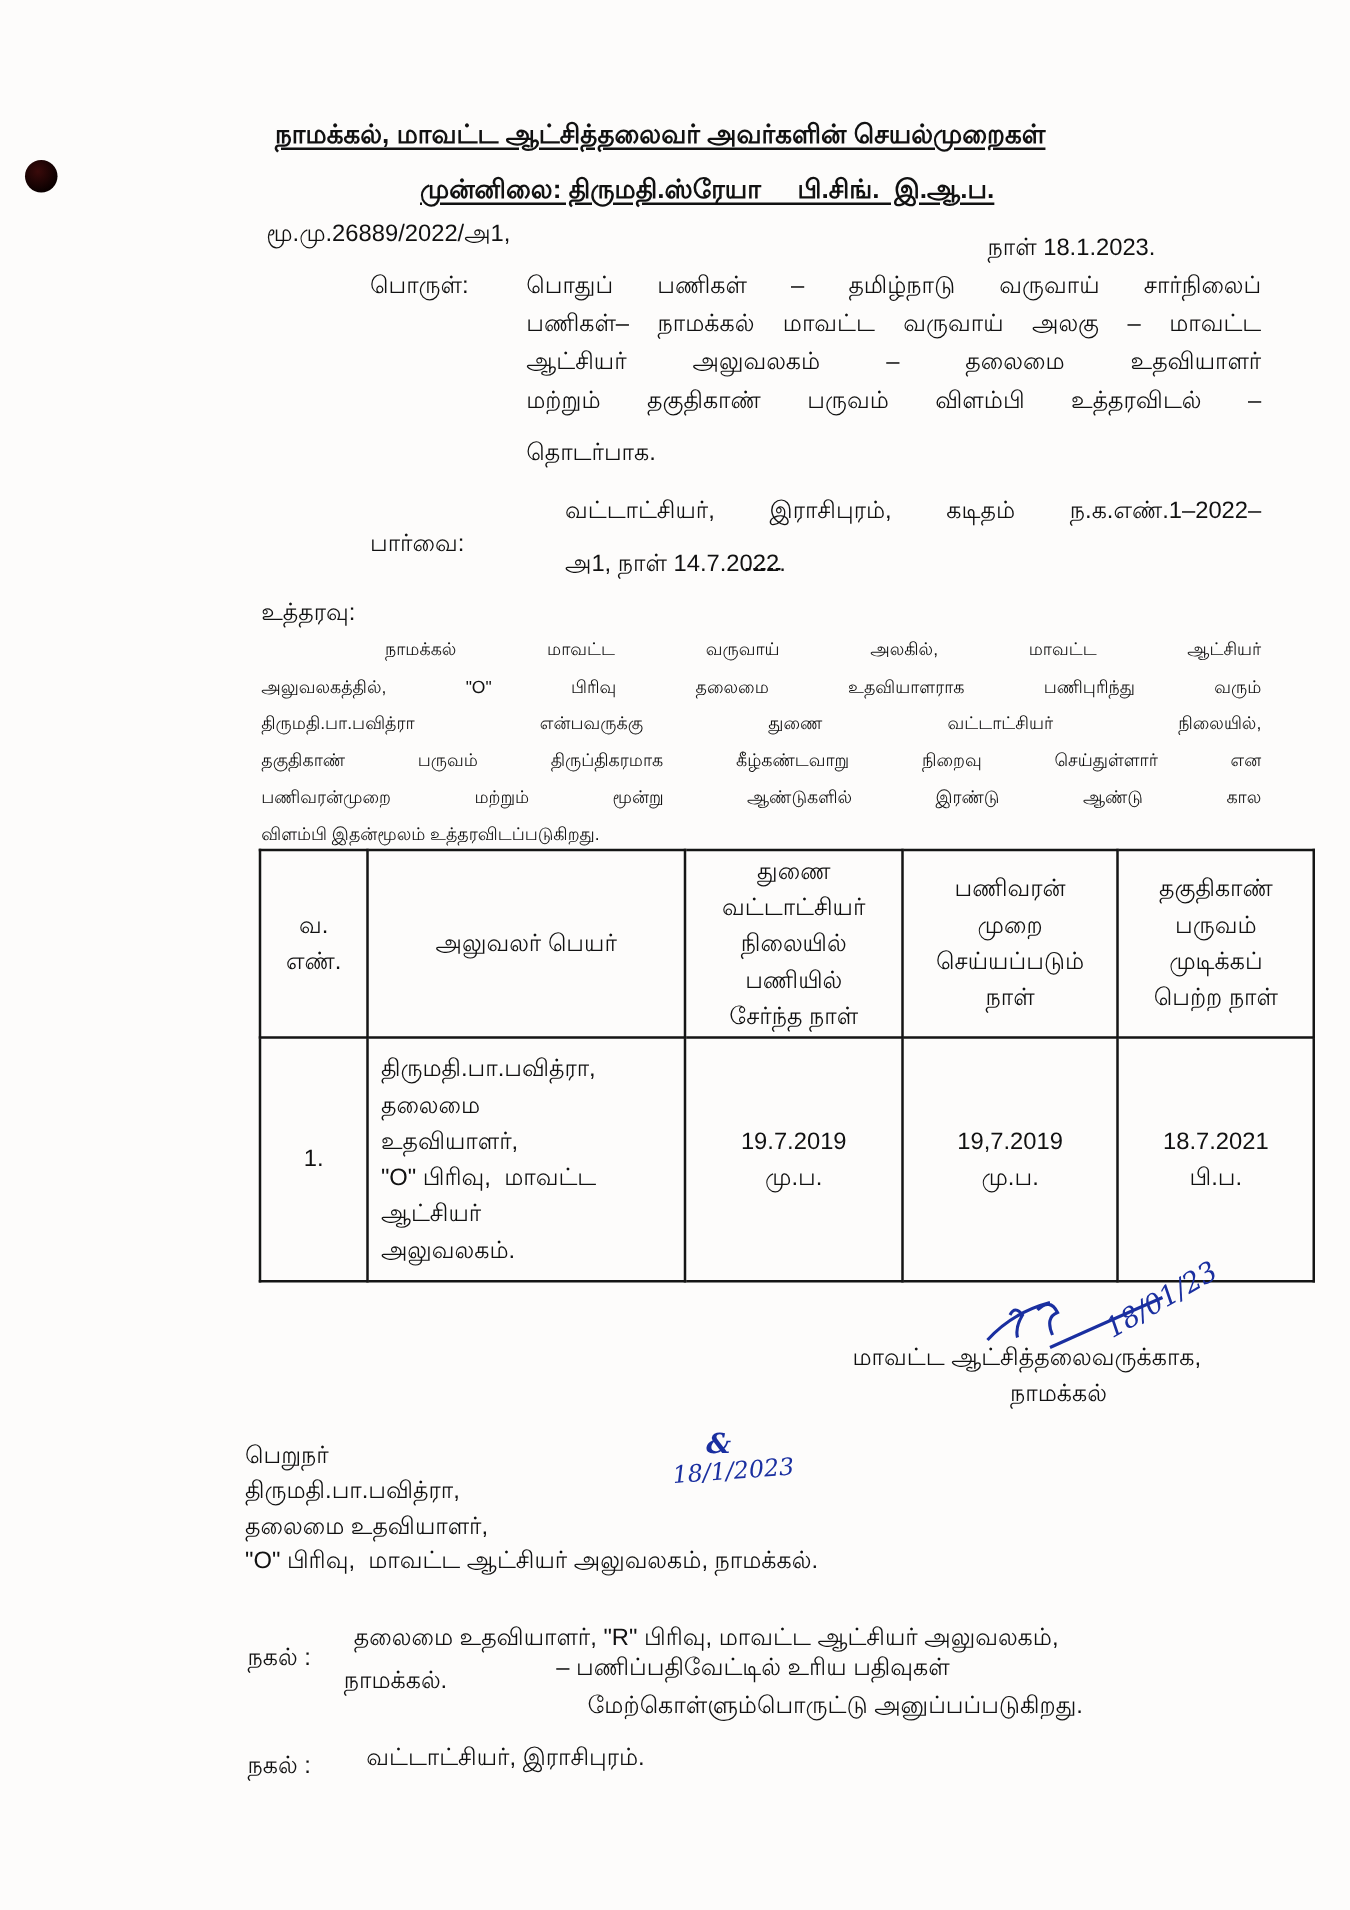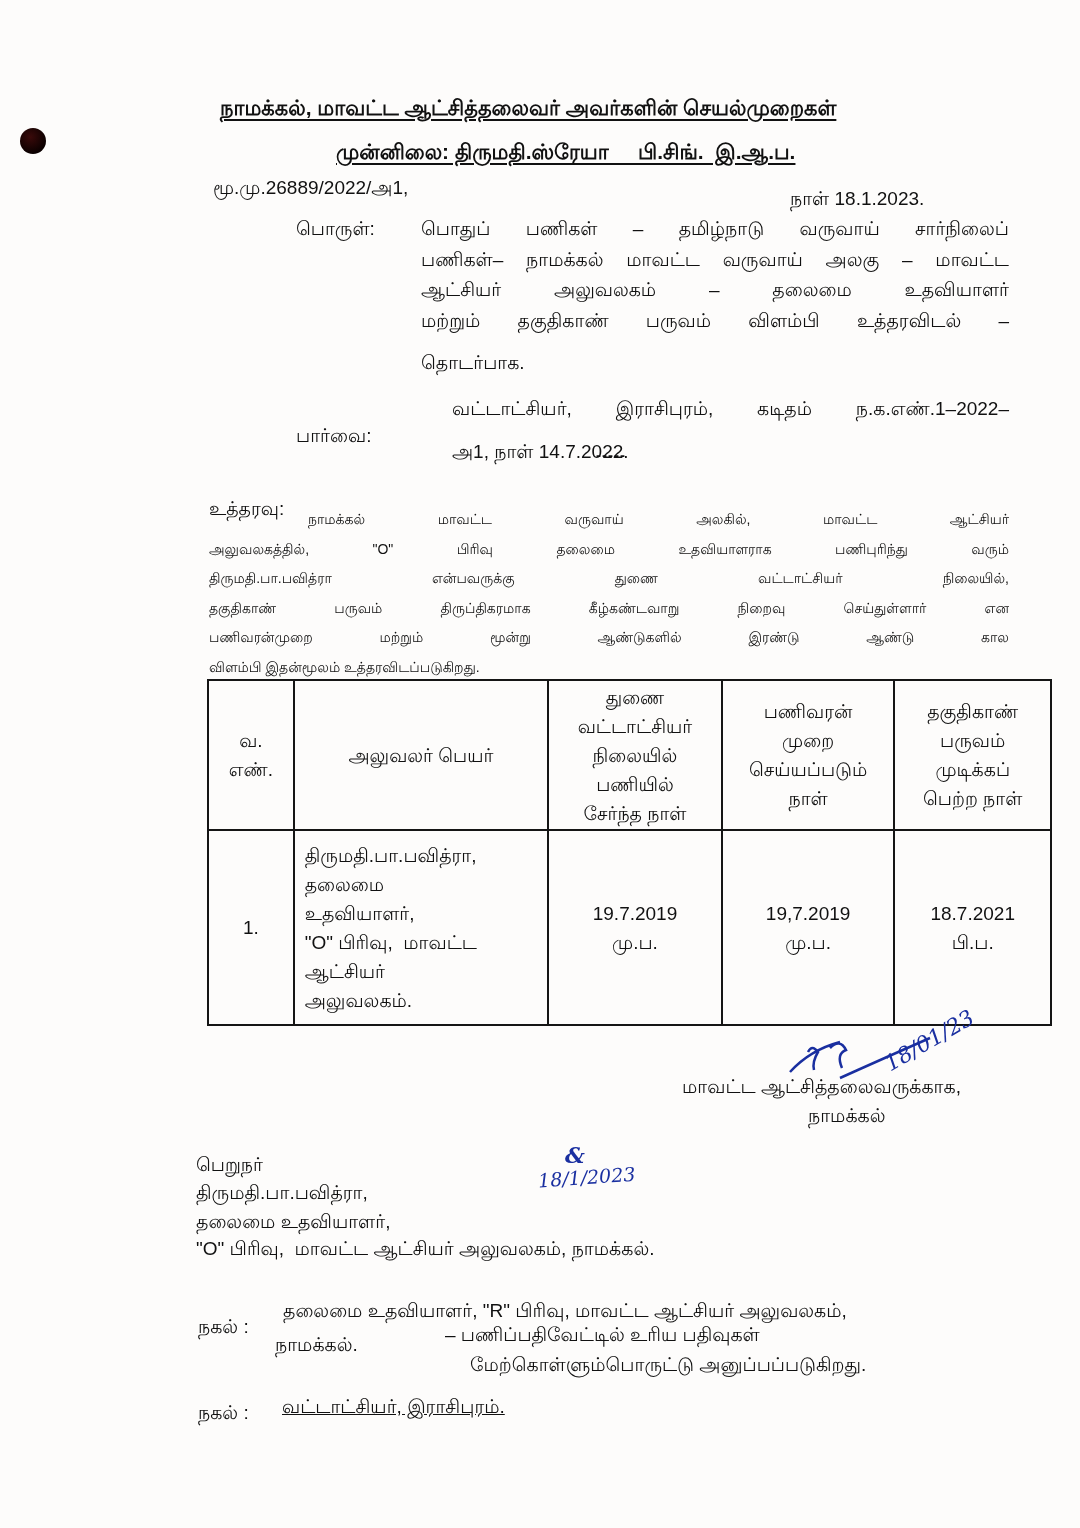--- a/index.html
+++ b/index.html
@@ -62,21 +62,21 @@
 </div>
 
 <div class="abs body-text" style="left:296px; top:394px;margin-top:27px;">பார்வை:</div>
 <div class="subject-block" style="top:394px; left:452px; width:557px;">
   <span class="line">வட்டாட்சியர், இராசிபுரம், கடிதம் ந.க.எண்.1–2022–</span>
   <span class="line last">அ1, நாள்  14.7.2022.</span>
 </div>
 
 <div class="abs" style="left:596px; top:446px; font-size:15px; font-weight:bold; letter-spacing:1px;">-----</div>
 
-<div class="abs body-text" style="left:209px; top:476px;margin-top:18px;">உத்தரவு:</div>
+<div class="abs body-text" style="left:209px; top:476px;">உத்தரவு:</div>
 <div class="para" style="top:505px;">
   <span class="line" style="padding-left:99px;">நாமக்கல் மாவட்ட வருவாய் அலகில், மாவட்ட ஆட்சியர்</span>
   <span class="line">அலுவலகத்தில், "O" பிரிவு  தலைமை உதவியாளராக பணிபுரிந்து வரும்</span>
   <span class="line">திருமதி.பா.பவித்ரா என்பவருக்கு துணை வட்டாட்சியர் நிலையில்,</span>
   <span class="line">தகுதிகாண் பருவம் திருப்திகரமாக கீழ்கண்டவாறு நிறைவு செய்துள்ளார் என</span>
   <span class="line">பணிவரன்முறை மற்றும் மூன்று ஆண்டுகளில் இரண்டு ஆண்டு கால</span>
   <span class="line last">விளம்பி இதன்மூலம் உத்தரவிடப்படுகிறது.</span>
 </div>
 
 <table class="orders">
@@ -157,13 +157,13 @@
 <div class="abs body-text" style="left:196px; top:1234px; white-space:pre;">"O" பிரிவு,  மாவட்ட ஆட்சியர் அலுவலகம், நாமக்கல்.</div>
 <div class="handwriting" style="left:565px; top:1142px; font-size:22px; font-weight:bold;">&amp;</div>
 <div class="handwriting" style="left:538px; top:1166px; font-size:19px; transform:rotate(-4deg);">18/1/2023</div>
 
 <div class="abs body-text" style="left:198px; top:1312px;">நகல் :</div>
 <div class="abs body-text" style="left:283px; top:1296px;">தலைமை உதவியாளர், "R" பிரிவு, மாவட்ட ஆட்சியர் அலுவலகம்,</div>
 <div class="abs body-text" style="left:275px; top:1330px;">நாமக்கல்.</div>
 <div class="abs body-text" style="left:445px; top:1320px;">– பணிப்பதிவேட்டில் உரிய பதிவுகள்</div>
 <div class="abs body-text" style="left:470px; top:1350px;">மேற்கொள்ளும்பொருட்டு  அனுப்பப்படுகிறது.</div>
 <div class="abs body-text" style="left:198px; top:1398px;">நகல் :</div>
-<div class="abs body-text" style="left:282px; top:1392px;text-decoration:underline;">வட்டாட்சியர், இராசிபுரம்.</div>
+<div class="abs body-text" style="left:293px; top:1392px;">வட்டாட்சியர், இராசிபுரம்.</div>
 
 </body></html>

